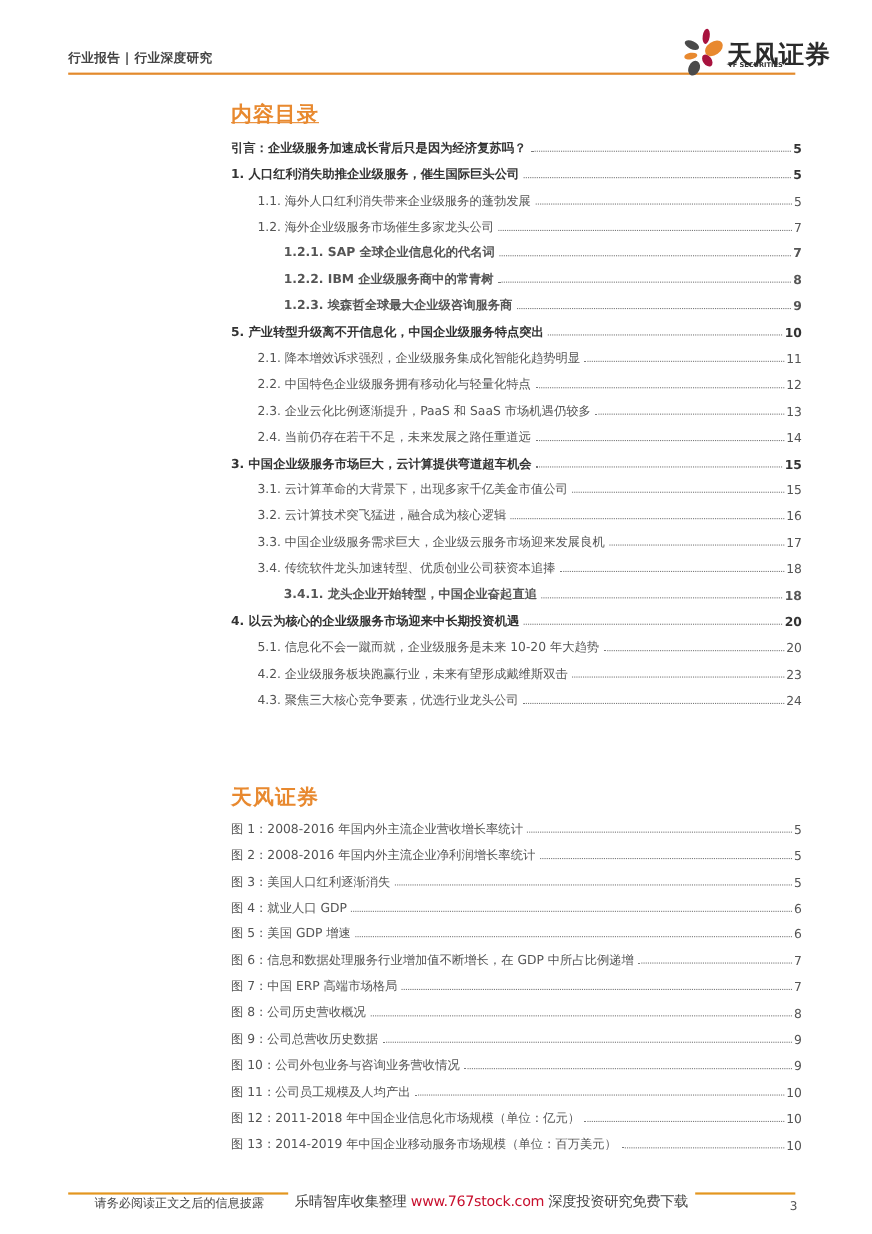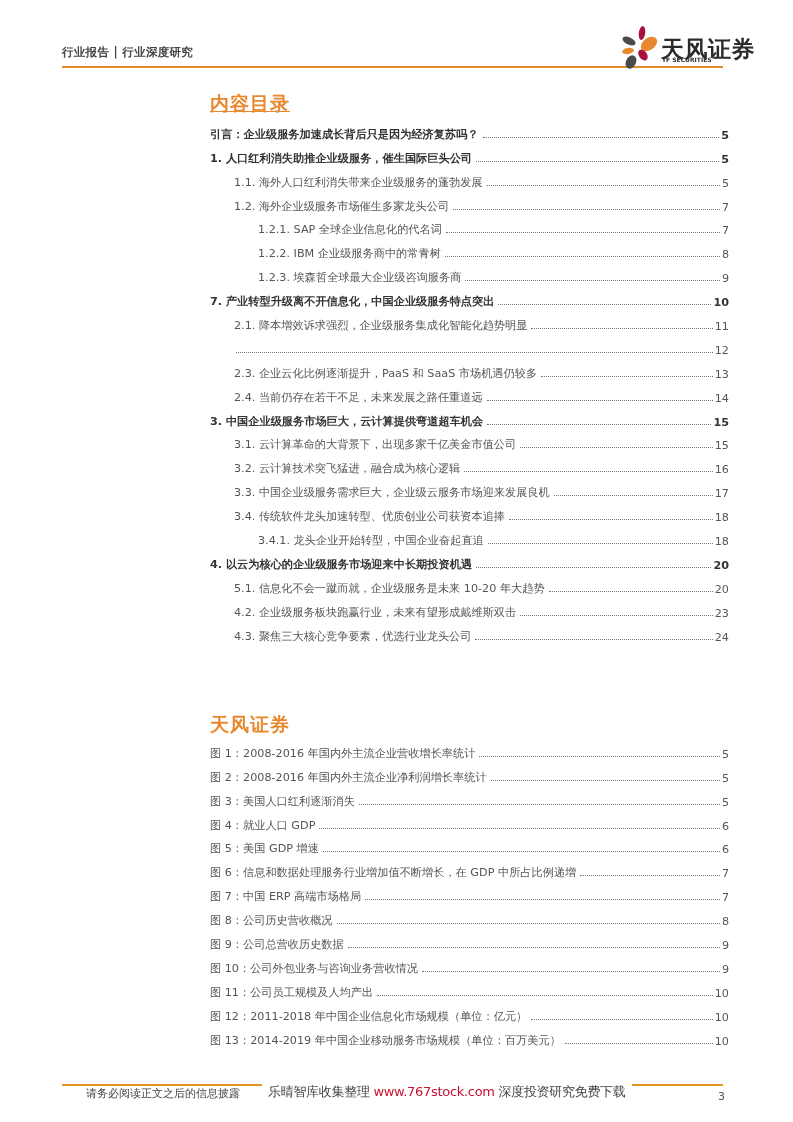--- a/index.html
+++ b/index.html
@@ -15,21 +15,21 @@
 
   .toc-heading { position: absolute; left: 210px; font-size: 19px; font-weight: bold; color: #e8892f; letter-spacing: 1px; white-space: nowrap; }
 
   .toc-list { position: absolute; left: 210px; width: 519px; }
   .toc-row { display: flex; align-items: flex-end; height: 23.9px; font-size: 11.2px; white-space: nowrap; }
   .toc-row .txt { flex: 0 0 auto; padding-right: 2px; margin-top: 32px; }
   .toc-row .leader { flex: 1 1 auto; border-bottom: 1px dotted #777; margin: 0 2px 4px 2px; height: 1px; }
   .toc-row .pg { flex: 0 0 auto; }
   .lvl1 { font-weight: bold; color: #333; }
   .lvl2 { color: #555; padding-left: 24px; }
-  .lvl3 { color: #555; padding-left: 48px; }
+  .lvl3 { color: #555; padding-left: 48px; font-weight: bold; }
   .fig-row { color: #555; }
 
   .footer-line-left { position: absolute; left: 62px; top: 1084px; width: 200px; height: 2px; background: #e3961e; }
   .footer-line-right { position: absolute; left: 632px; top: 1084px; width: 91px; height: 2px; background: #e3961e; }
   .footer-text { position: absolute; left: 86px; top: 1086px; font-size: 11px; color: #444; white-space: nowrap; }
   .footer-watermark { position: absolute; left: 268px; top: 1083px; font-size: 13px; color: #444; white-space: nowrap; letter-spacing: -0.3px; }
   .footer-watermark .url { color: #c8102e; }
   .page-num { position: absolute; left: 718px; top: 1090px; font-size: 11px; color: #555; }
 </style>
 </head>
@@ -84,30 +84,31 @@
       <span class="txt">1.2.2. IBM 企业级服务商中的常青树</span>
       <span class="leader"></span>
       <span class="pg">8</span>
     </div>
     <div class="toc-row lvl3">
       <span class="txt">1.2.3.  埃森哲全球最大企业级咨询服务商</span>
       <span class="leader"></span>
       <span class="pg">9</span>
     </div>
     <div class="toc-row lvl1">
-      <span class="txt">7. 产业转型升级离不开信息化，中国企业级服务特点突出</span>
+      <span class="txt">5. 产业转型升级离不开信息化，中国企业级服务特点突出</span>
       <span class="leader"></span>
       <span class="pg">10</span>
     </div>
     <div class="toc-row lvl2">
       <span class="txt">2.1. 降本增效诉求强烈，企业级服务集成化智能化趋势明显</span>
       <span class="leader"></span>
       <span class="pg">11</span>
     </div>
     <div class="toc-row lvl2">
+      <span class="txt">2.2. 中国特色企业级服务拥有移动化与轻量化特点</span>
       <span class="leader"></span>
       <span class="pg">12</span>
     </div>
     <div class="toc-row lvl2">
       <span class="txt">2.3. 企业云化比例逐渐提升，PaaS 和 SaaS 市场机遇仍较多</span>
       <span class="leader"></span>
       <span class="pg">13</span>
     </div>
     <div class="toc-row lvl2">
       <span class="txt">2.4. 当前仍存在若干不足，未来发展之路任重道远</span>

